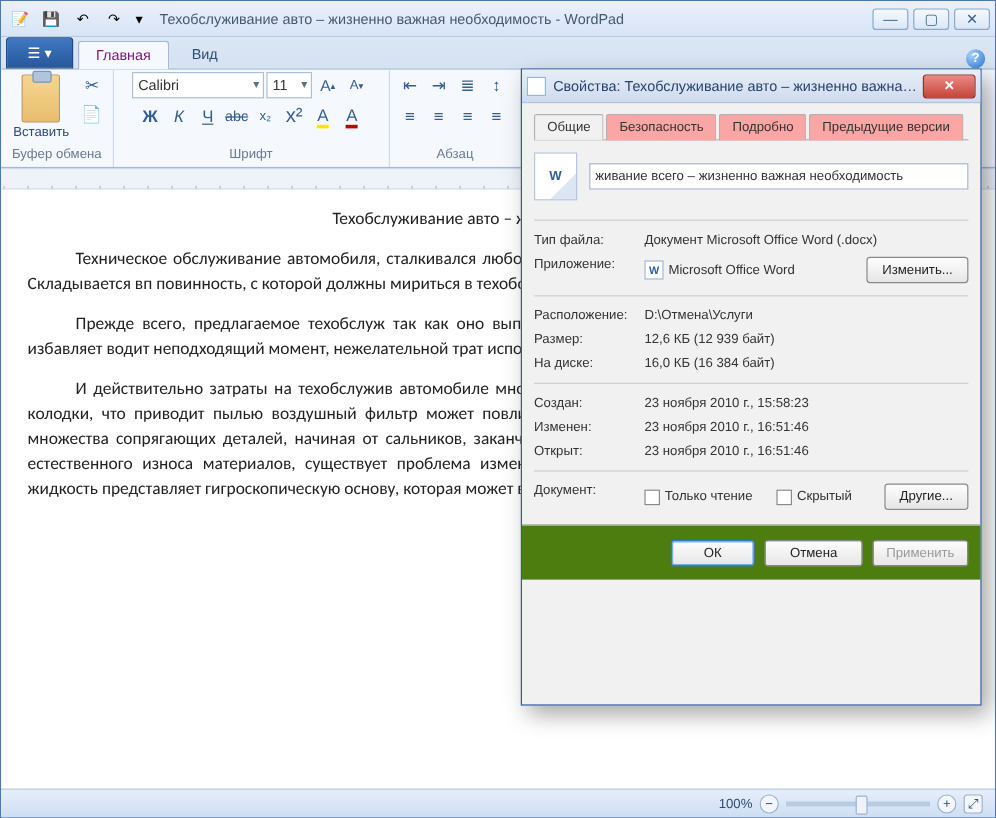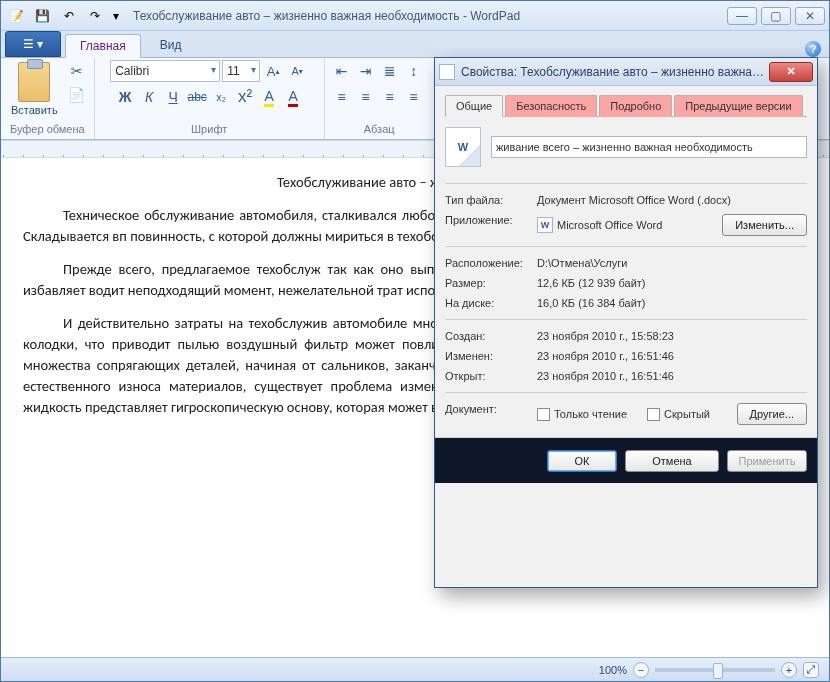--- a/index.html
+++ b/index.html
@@ -247,21 +247,21 @@
   .props-btn.default { border-color:#3879b9; box-shadow: 0 0 0 1px #72aee8 inset; }
   .props-btn.disabled { color:#9a9a9a; }
   .props-check {
     width:13px; height:13px; border:1px solid #8a8a8a; background:#fff;
     display:inline-block; margin-right:4px;
   }
   .props-attrs { display:flex; align-items:center; gap:20px; flex:1; }
   .props-footer {
     height: 46px; display:flex; justify-content:flex-end; gap:8px;
     align-items:center; padding: 0 10px; border-top:1px solid #d0d0d0;
-    margin: 8px -10px 0 -10px; background:#0f172a;
+    margin: 8px -10px 0 -10px; background:#4d7c0f;
   }
 </style>
 </head>
 <body>
 
 <div class="wp-window">
 
   <div class="wp-titlebar">
     <div class="wp-qat">
       <div class="wp-qat-icon">📝</div>
@@ -449,17 +449,17 @@
         <label style="display:flex;align-items:flex-start;">
           <span class="props-check"></span>
           <span>Скрытый</span>
         </label>
       </div>
       <div class="props-btn">Другие...</div>
     </div>
 
     <div class="props-footer">
       <div class="props-btn default" style="width:70px;justify-content:center">ОК</div>
-      <div class="props-btn" style="width:94px;justify-content:center">Отмена</div>
+      <div class="props-btn" style="width:82px;justify-content:center">Отмена</div>
       <div class="props-btn disabled" style="width:80px;justify-content:center">Применить</div>
     </div>
   </div>
 </div>
 
 </body></html>

